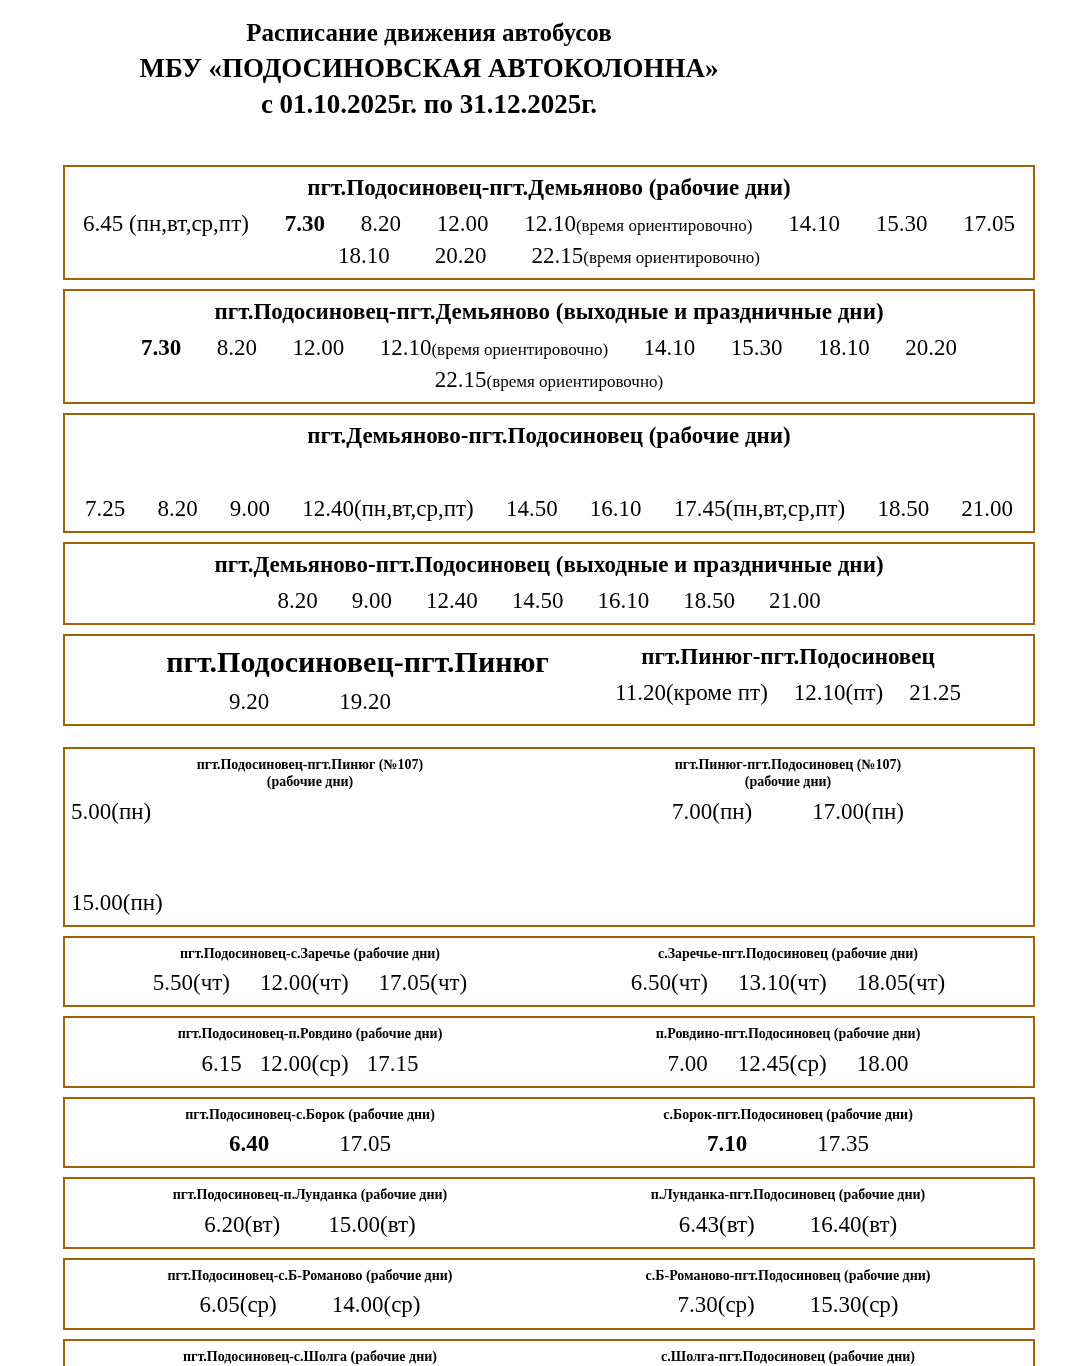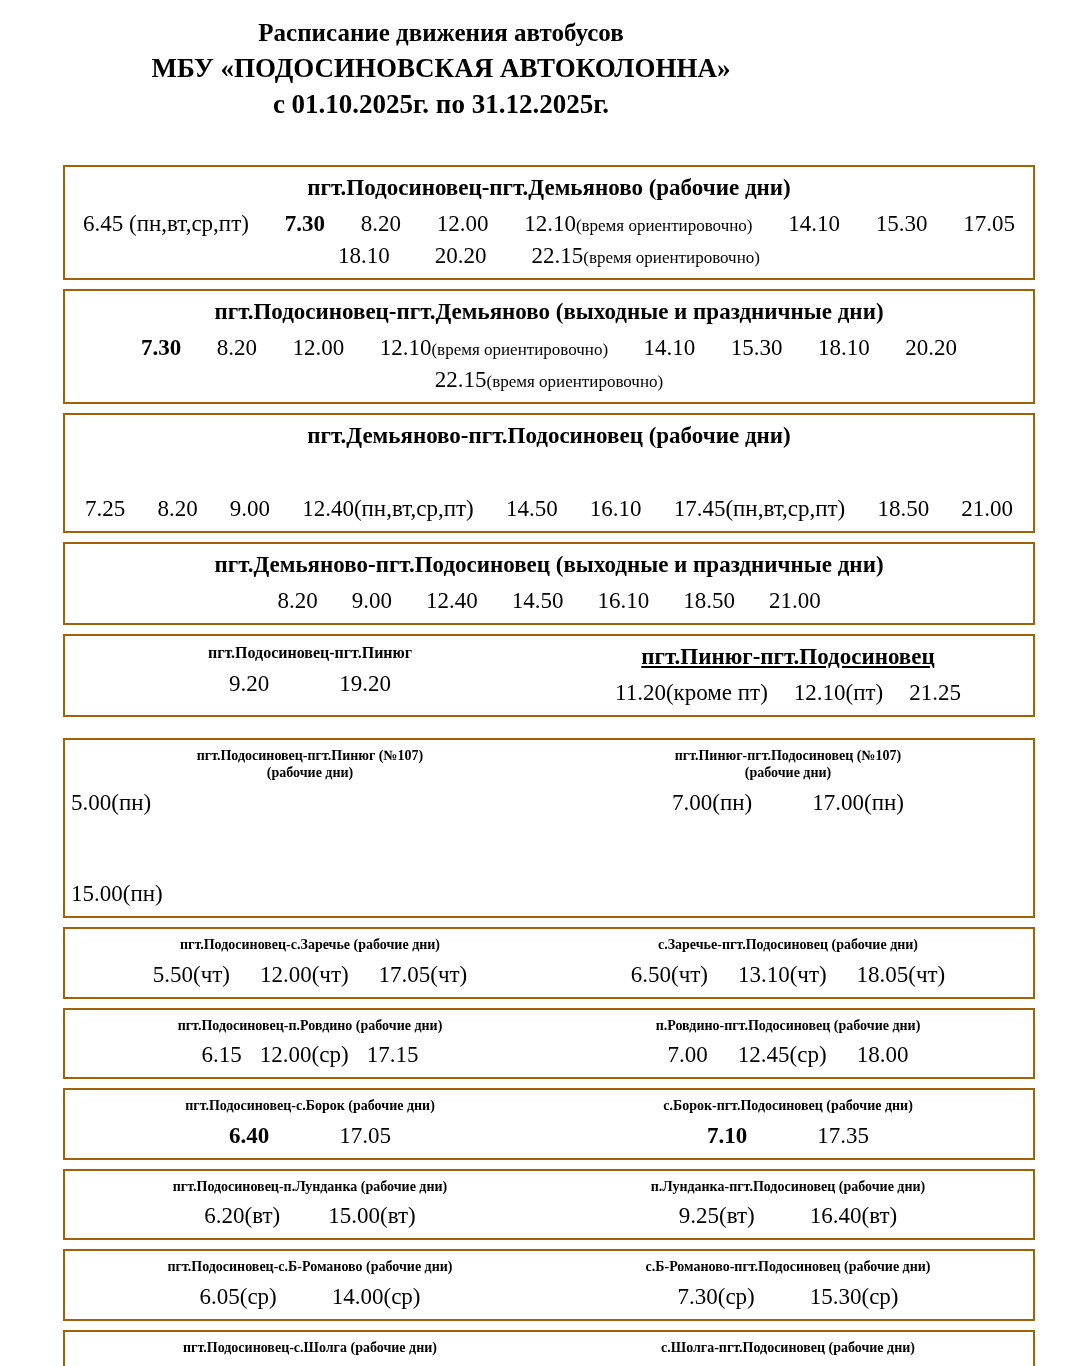--- a/index.html
+++ b/index.html
@@ -2,21 +2,21 @@
 <html><head>
 <meta charset="utf-8">
 <style>
   * { margin:0; padding:0; box-sizing:border-box; }
   html,body { width:1080px; }
   body {
     width:1080px; height:1366px; background:#ffffff; color:#000000;
     font-family:"Liberation Serif","DejaVu Serif",serif;
     position:relative; overflow:hidden;
   }
-  .header { position:absolute; top:16px; left:12px; width:858px; text-align:center; }
+  .header { position:absolute; top:16px; left:0; width:858px; text-align:center; }
   .h-line1 { font-size:25px; font-weight:bold; line-height:1.35; }
   .h-line2 { font-size:27px; font-weight:bold; line-height:1.35; }
   .h-line3 { font-size:27px; font-weight:bold; line-height:1.35; }
 
   .list {
     position:absolute; top:165px; left:63px; width:972px;
     display:flex; flex-direction:column; gap:9px;
   }
   .box { border:2px solid #a16207; background:#fff; padding:7px 6px; }
   .route-title { text-align:center; font-weight:bold; font-size:23px; line-height:1.26; }
@@ -97,28 +97,28 @@
         <span class="time"><span>9.00</span></span>
         <span class="time"><span>12.40</span></span>
         <span class="time"><span>14.50</span></span>
         <span class="time"><span>16.10</span></span>
         <span class="time"><span>18.50</span></span>
         <span class="time"><span>21.00</span></span>
       </div>
     </div>
     <div class="box double-box">
       <div class="col">
-        <div class="route-title" style="font-size: 16px;">пгт.Подосиновец-пгт.Пинюг</div>
+        <div class="route-title" style="font-size: 30px; text-align: right;">пгт.Подосиновец-пгт.Пинюг</div>
         <div class="time-row center" style="gap: 70px;">
           <span class="time"><span>9.20</span></span>
           <span class="time"><span>19.20</span></span>
         </div>
       </div>
       <div class="col">
-        <div class="route-title" style="font-size: 23px; text-decoration: underline;">пгт.Пинюг-пгт.Подосиновец</div>
+        <div class="route-title" style="font-size: 23px;">пгт.Пинюг-пгт.Подосиновец</div>
         <div class="time-row center" style="gap: 26px;">
           <span class="time"><span>11.20(кроме пт)</span></span>
           <span class="time"><span>12.10(пт)</span></span>
           <span class="time"><span>21.25</span></span>
         </div>
       </div>
     </div>
     <div class="box double-box" style="margin-top: 12px;">
       <div class="col">
         <div class="route-title">пгт.Подосиновец-пгт.Пинюг (№107)</div>
@@ -193,21 +193,21 @@
       <div class="col">
         <div class="route-title">пгт.Подосиновец-п.Лунданка (рабочие дни)</div>
         <div class="time-row center" style="gap: 48px;">
           <span class="time"><span>6.20(вт)</span></span>
           <span class="time"><span>15.00(вт)</span></span>
         </div>
       </div>
       <div class="col">
         <div class="route-title">п.Лунданка-пгт.Подосиновец (рабочие дни)</div>
         <div class="time-row center" style="gap: 55px;">
-          <span class="time"><span>9.25(вт)</span></span>
+          <span class="time"><span>6.43(вт)</span></span>
           <span class="time"><span>16.40(вт)</span></span>
         </div>
       </div>
     </div>
     <div class="box double-box">
       <div class="col">
         <div class="route-title">пгт.Подосиновец-с.Б-Романово (рабочие дни)</div>
         <div class="time-row center" style="gap: 55px;">
           <span class="time"><span>6.05(ср)</span></span>
           <span class="time"><span>14.00(ср)</span></span>

